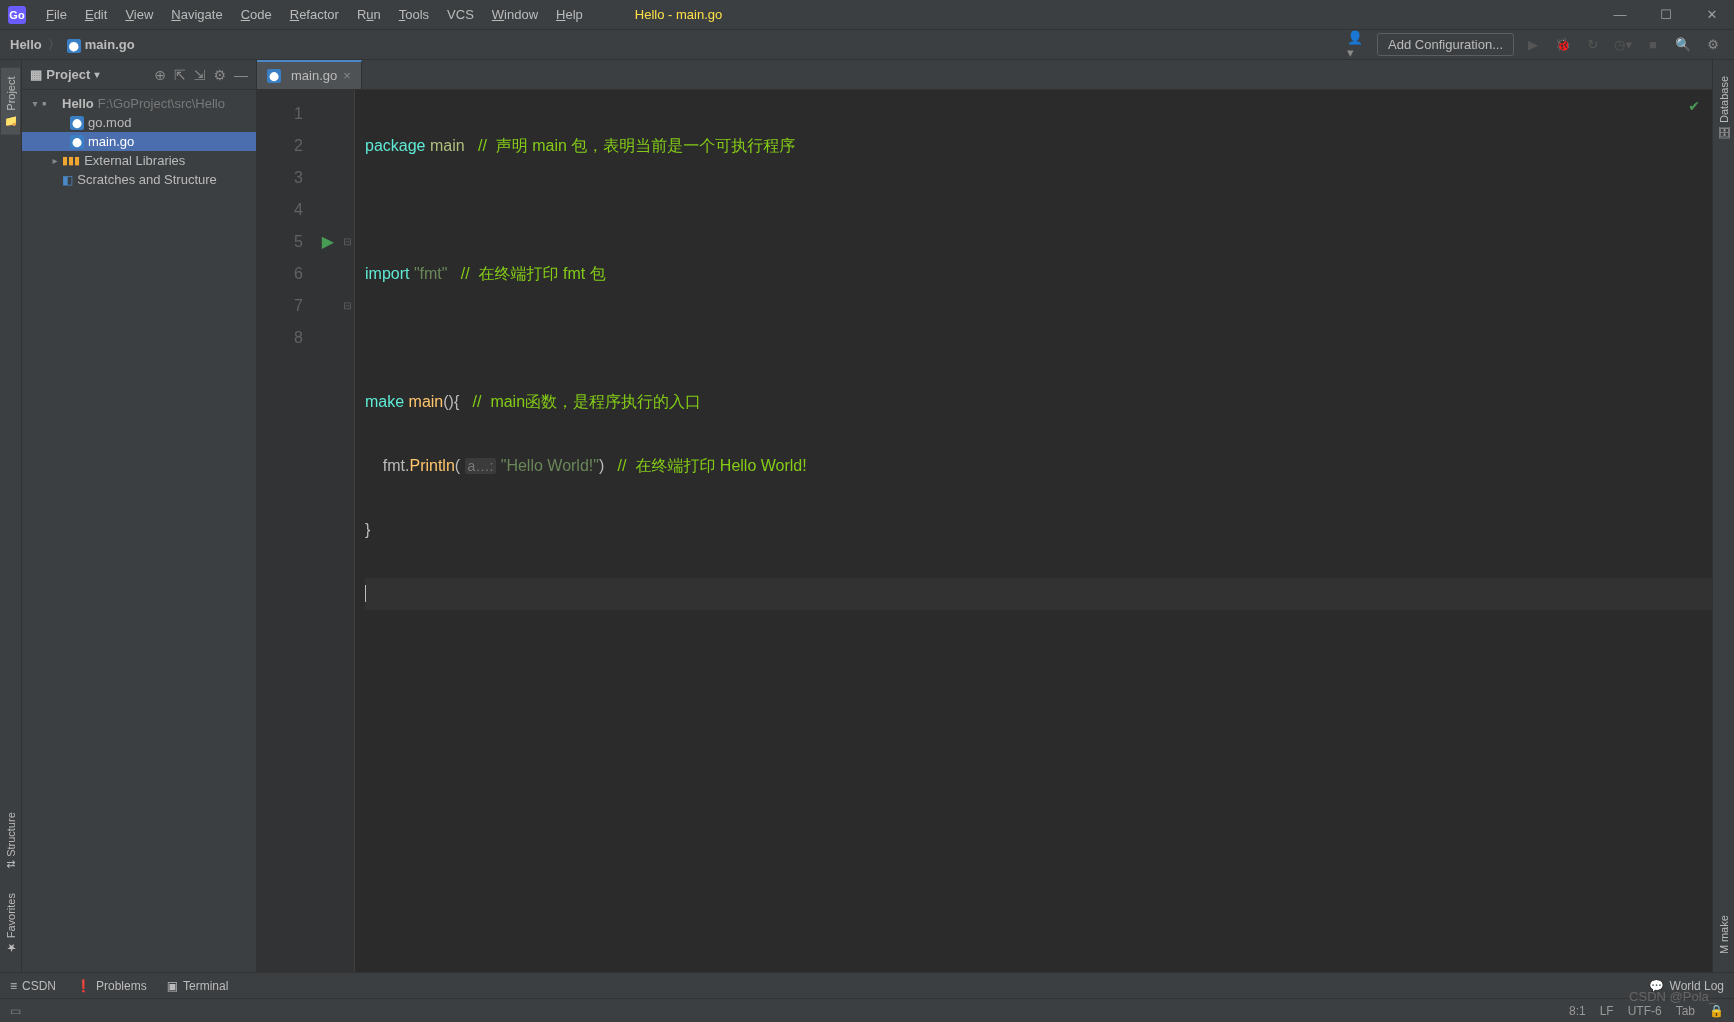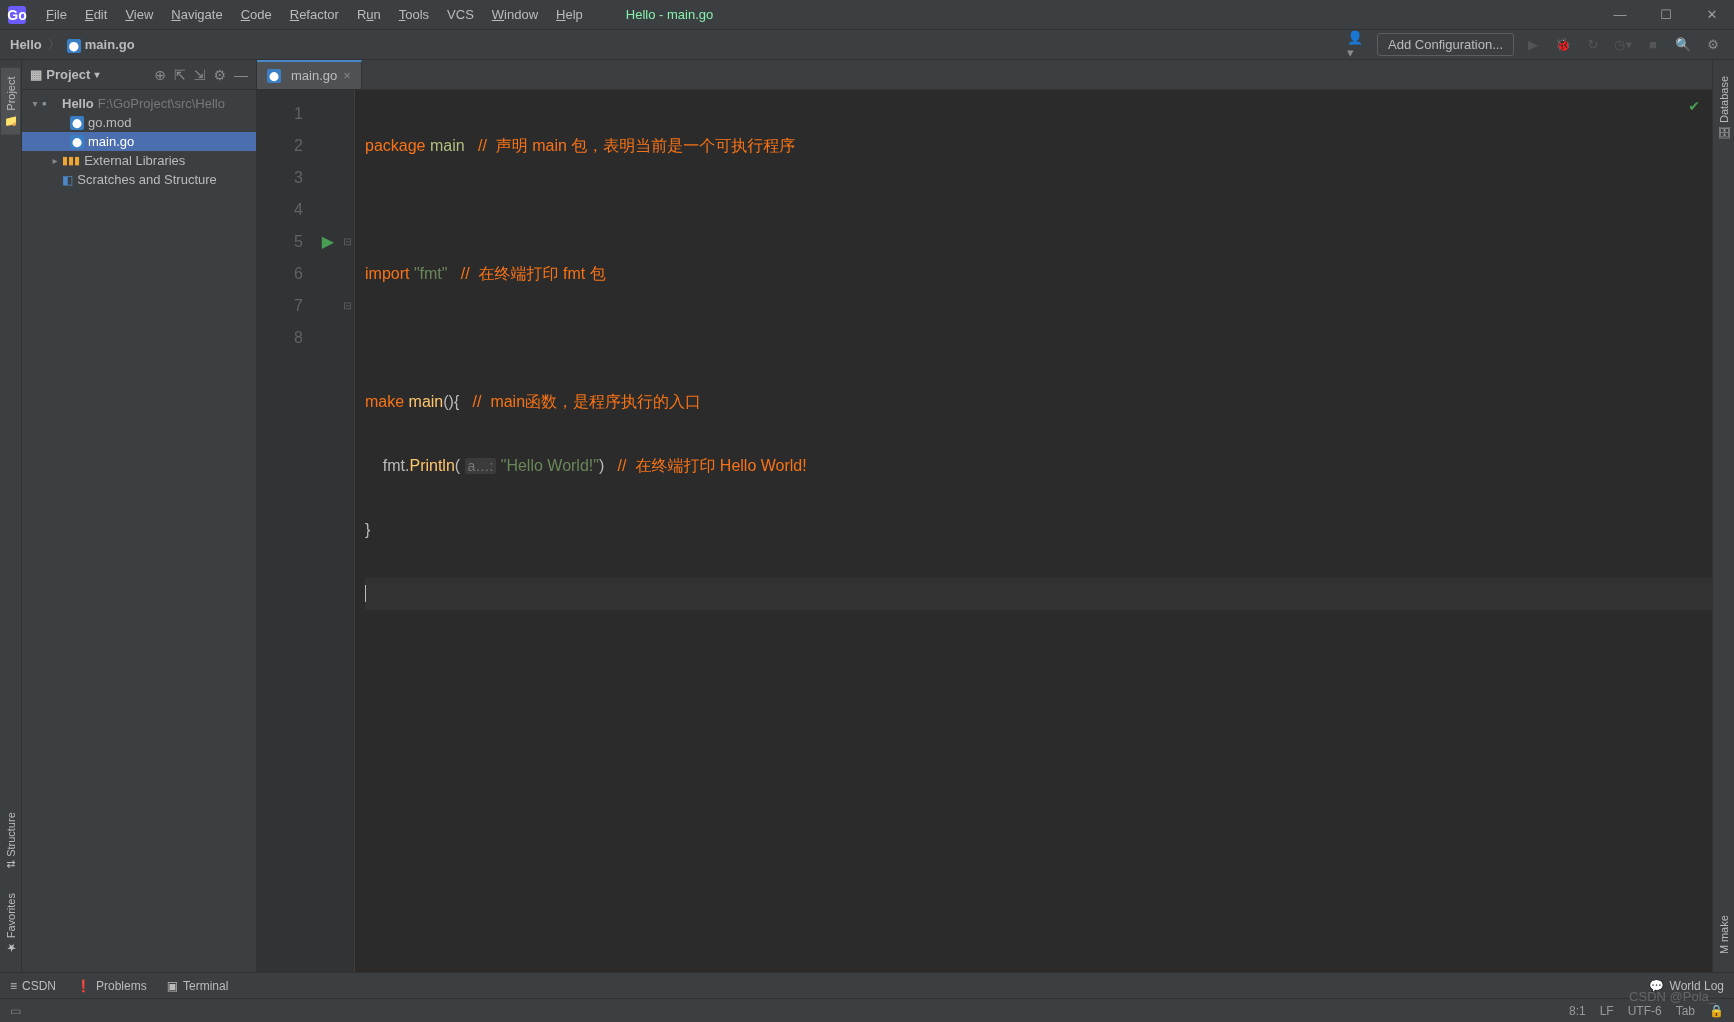--- a/index.html
+++ b/index.html
@@ -1,22 +1,22 @@
 <!DOCTYPE html>
 <html><head>
 <meta charset="utf-8">
 <style>
 * { margin: 0; padding: 0; box-sizing: border-box; font-family: "Segoe UI", Arial, sans-serif; }
 body { background: #2b2b2b; color: #bbbbbb; font-size: 13px; overflow: hidden; width: 1734px; height: 1022px; }
 .titlebar { height: 30px; background: #3c3f41; display: flex; align-items: center; padding: 0 8px; border-bottom: 1px solid #323232; }
-.titlebar .app-icon { width: 18px; height: 18px; background: #6b5cff; border-radius: 3px; margin-right: 12px; display: flex; align-items: center; justify-content: center; font-size: 14px; color: #fff; font-weight: bold; }
+.titlebar .app-icon { width: 18px; height: 18px; background: #6b5cff; border-radius: 3px; margin-right: 12px; display: flex; align-items: center; justify-content: center; font-size: 11px; color: #fff; font-weight: bold; }
 .menubar { display: flex; gap: 2px; }
 .menubar span { padding: 4px 8px; cursor: pointer; }
 .menubar span u { text-decoration: underline; }
-.window-title { margin-left: 35px; color: #86efac; }
+.window-title { margin-left: 44px; color: #fde047; }
 .window-controls { margin-left: auto; display: flex; gap: 18px; }
 .window-controls .ctrl { width: 28px; height: 20px; display: flex; align-items: center; justify-content: center; cursor: pointer; color: #a0a0a0; }
 .navbar { height: 30px; background: #3c3f41; display: flex; align-items: center; padding: 0 10px; border-bottom: 1px solid #323232; }
 .breadcrumb { display: flex; align-items: center; gap: 6px; font-weight: bold; }
 .breadcrumb .sep { color: #666; font-weight: normal; }
 .go-icon { width: 14px; height: 14px; display: inline-flex; align-items: center; justify-content: center; background: #3a7ec4; border-radius: 2px; font-size: 9px; color: #fff; margin-right: 4px; }
 .navbar-right { margin-left: auto; display: flex; align-items: center; gap: 8px; }
 .nav-icon { width: 22px; height: 22px; display: flex; align-items: center; justify-content: center; cursor: pointer; color: #8a8a8a; }
 .add-config { border: 1px solid #5e5e5e; padding: 3px 10px; border-radius: 3px; cursor: pointer; color: #bbbbbb; }
 .main { display: flex; height: calc(100% - 60px - 26px - 24px); }
@@ -47,24 +47,24 @@
 .editor-body { flex: 1; display: flex; font-family: "Consolas", monospace; font-size: 16px; position: relative; }
 .gutter { width: 58px; text-align: right; padding: 8px 12px 0 0; color: #606366; user-select: none; line-height: 32px; background: #313335; }
 .gutter .line { height: 32px; }
 .gutter-icons { width: 26px; padding-top: 8px; line-height: 32px; background: #313335; }
 .gutter-icons .line { height: 32px; display: flex; align-items: center; justify-content: center; }
 .fold-col { width: 14px; padding-top: 8px; line-height: 32px; background: #313335; border-right: 1px solid #404040; }
 .fold-col .line { height: 32px; display: flex; align-items: center; justify-content: center; color: #606366; font-size: 10px; }
 .code { flex: 1; padding: 8px 0 0 10px; line-height: 32px; white-space: pre; }
 .code .line { height: 32px; }
 .code .current { background: #323232; }
-.kw { color: #f97316; }
+.kw { color: #5eead4; }
 .pkg { color: #afbf7e; }
 .str { color: #6a8759; }
-.cmt { color: #f97316; }
+.cmt { color: #84cc16; }
 .fn { color: #ffc66d; }
 .hint { color: #787878; background: #3b3b3b; padding: 0 3px; border-radius: 2px; font-size: 14px; }
 .caret { border-left: 1px solid #bbb; animation: blink 1s step-end infinite; }
 @keyframes blink { 50% { border-color: transparent; } }
 .ok-check { position: absolute; top: 8px; right: 12px; color: #499c54; font-size: 14px; }
 .bottom-toolbar { height: 26px; background: #3c3f41; border-top: 1px solid #323232; display: flex; align-items: center; padding: 0 10px; gap: 20px; font-size: 12px; }
 .bottom-toolbar .tool { display: flex; align-items: center; gap: 5px; cursor: pointer; color: #bbbbbb; }
 .bottom-toolbar .right { margin-left: auto; display: flex; align-items: center; gap: 6px; }
 .status { height: 24px; background: #3c3f41; border-top: 1px solid #323232; display: flex; align-items: center; padding: 0 10px; font-size: 12px; }
 .status .right { margin-left: auto; display: flex; gap: 14px; color: #999; }

